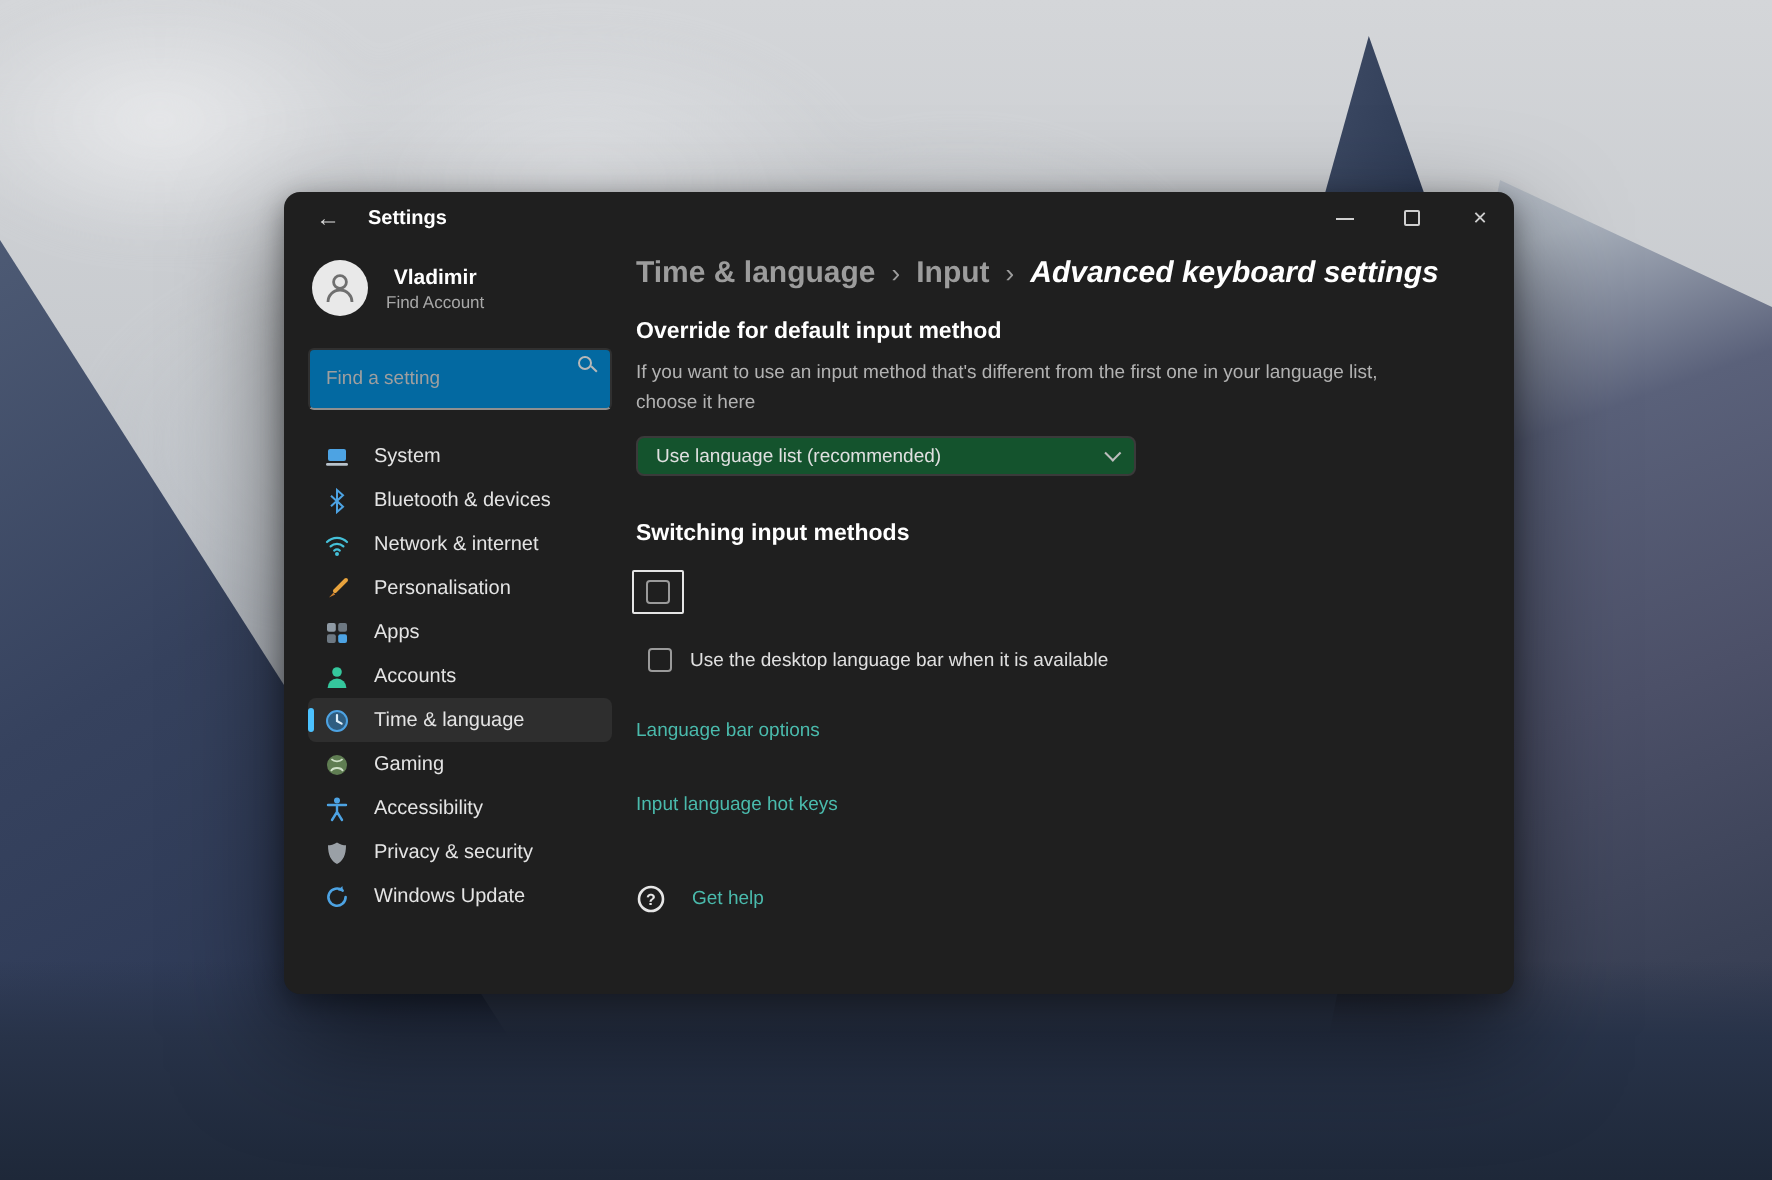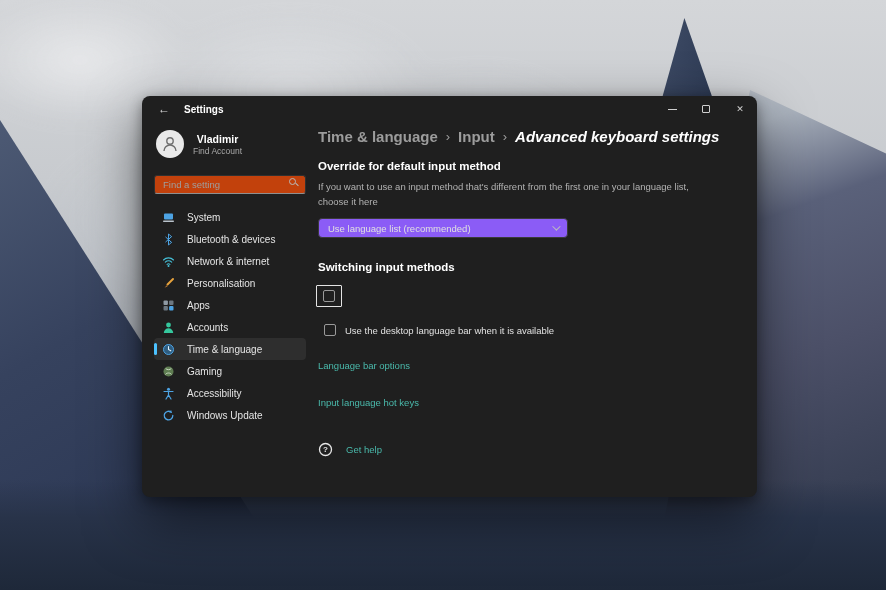--- a/index.html
+++ b/index.html
@@ -48,21 +48,21 @@
 
   
   .sidebar { width:176px; flex:0 0 176px; padding:6px 12px 0 12px; }
   .account { display:flex; align-items:center; gap:9px; padding:2px 2px; }
   .avatar { width:28px; height:28px; border-radius:50%; background:#e9e9e9; position:relative; flex:0 0 28px; }
   .avatar svg { position:absolute; left:5px; top:5px; }
   .acct-name { font-size:10.5px; font-weight:700; color:#ffffff;text-align:center; }
   .acct-type { font-size:8.5px; color:#a8a8a8; margin-top:1px; }
 
   .searchbox { margin-top:14px; position:relative; }
-  .searchbox input { width:100%; height:19px; background:#c2410c; border:1px solid #303030;
+  .searchbox input { width:100%; height:31px; background:#0369a1; border:1px solid #303030;
     border-bottom:1px solid #8f8f8f; border-radius:3px; color:#cfcfcf; font-size:9.5px;
     padding:0 22px 0 8px; font-family:"Liberation Sans", sans-serif; }
   .searchbox input::placeholder { color:#9f9f9f; }
   .mag { position:absolute; right:7px; top:4px; width:10px; height:10px; }
   .mag .lens { width:7px; height:7px; border:1px solid #b8b8b8; border-radius:50%; }
   .mag .handle { position:absolute; left:6px; top:6px; width:4px; height:1px; background:#b8b8b8; transform:rotate(45deg); }
 
   .nav { margin-top:12px; }
   .nav-item { position:relative; display:flex; align-items:center; gap:12px; height:22px;
     padding:0 8px; border-radius:4px; font-size:10px; color:#e4e4e4; cursor:pointer; }
@@ -75,21 +75,21 @@
   .main { flex:1; padding:6px 26px 0 0; }
   .crumbs { display:flex; align-items:center; gap:8px; font-size:15px; }
   .crumb { color:#9c9c9c; font-weight:600; cursor:pointer; }
   .crumb-sep { color:#9c9c9c; font-size:13px; }
   .crumb-current { color:#ffffff; font-weight:700;font-style:italic; }
 
   .h-section { font-size:11.5px; font-weight:700; color:#ffffff; }
   .sec-override { margin-top:15px; }
   .desc { margin-top:8px; max-width:400px; font-size:9.5px; line-height:1.55; color:#b2b2b2; }
 
-  .dropdown { margin-top:9px; width:250px; height:20px; background:#8b5cf6; border:1px solid #3a3a3a;
+  .dropdown { margin-top:9px; width:250px; height:20px; background:#14532d; border:1px solid #3a3a3a;
     border-radius:4px; display:flex; align-items:center; padding:0 9px; cursor:pointer; }
   .dropdown-value { font-size:9.5px; color:#e0e0e0; flex:1; }
   .chev { width:6px; height:6px; border-right:1px solid #bdbdbd; border-bottom:1px solid #bdbdbd;
     transform:rotate(45deg) translateY(-2px); }
 
   .sec-switching { margin-top:23px; }
   .chk-row { display:flex; align-items:center; gap:9px; height:22px; padding:0 6px; width:max-content; }
   .chk-row.highlighted { border:1px solid #e4e4e4; border-radius:1px; margin-left:-2px; }
   .chk-row + .chk-row { margin-top:12px; }
   .checkbox { width:12px; height:12px; border:1px solid #9a9a9a; border-radius:2px; background:transparent; flex:0 0 12px; cursor:pointer; }
@@ -234,20 +234,28 @@
               <svg width="13" height="13" viewBox="0 0 13 13">
                   <circle cx="6.5" cy="2.3" r="1.5" fill="#4da3e3"></circle>
                   <path d="M2 4.5 L11 4.5 M6.5 4.5 L6.5 8 M6.5 8 L4 12 M6.5 8 L9 12" fill="none" stroke="#4da3e3" stroke-width="1.2" stroke-linecap="round"></path>
                 </svg>
               </span>
             <span>Accessibility</span>
           </div>
           <div class="nav-item">
             <span class="ic">
               <svg width="13" height="13" viewBox="0 0 13 13">
+                  <path d="M6.5 1.2 C8 2.2 9.8 2.6 11 2.6 C11 7.5 9.5 10.5 6.5 12 C3.5 10.5 2 7.5 2 2.6 C3.2 2.6 5 2.2 6.5 1.2 Z" fill="#9aa0a6"></path>
+                </svg>
+              </span>
+            <span>Privacy &amp; security</span>
+          </div>
+          <div class="nav-item">
+            <span class="ic">
+              <svg width="13" height="13" viewBox="0 0 13 13">
                   <path d="M10.8 6.5 a4.3 4.3 0 1 1 -1.5 -3.2" fill="none" stroke="#4da3e3" stroke-width="1.3" stroke-linecap="round"></path>
                   <path d="M9.2 1 L9.5 3.5 L7 3.2 Z" fill="#4da3e3"></path>
                 </svg>
               </span>
             <span>Windows Update</span>
           </div>
         </div>
       </div>
 
       <div class="main">

